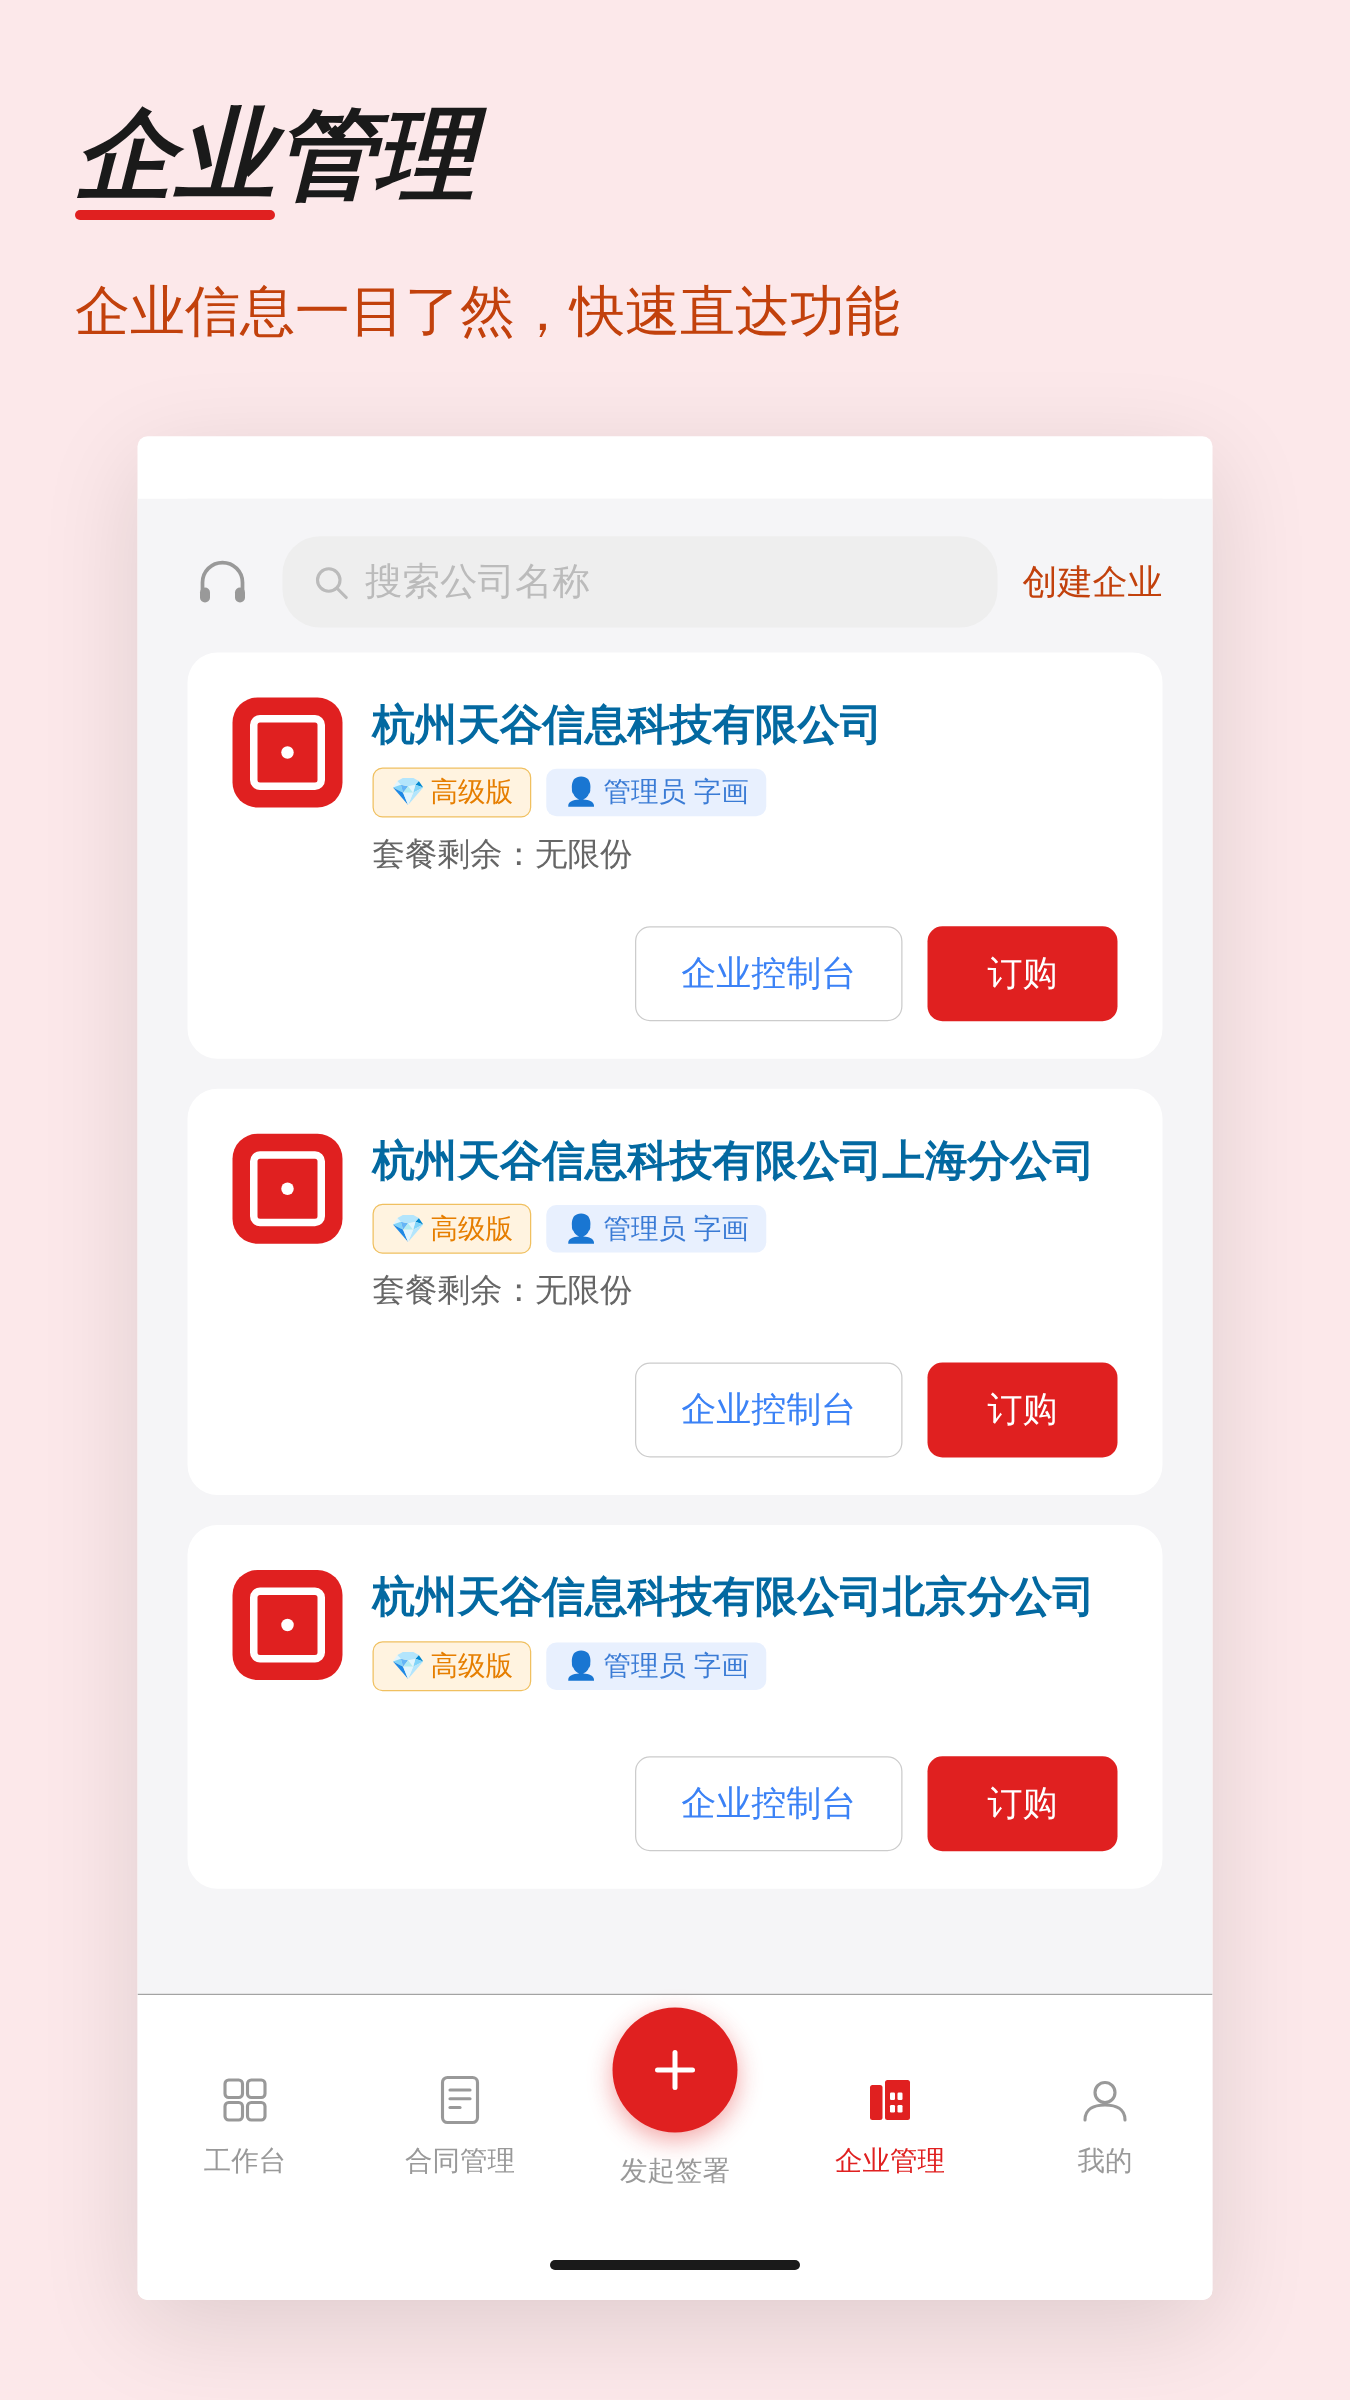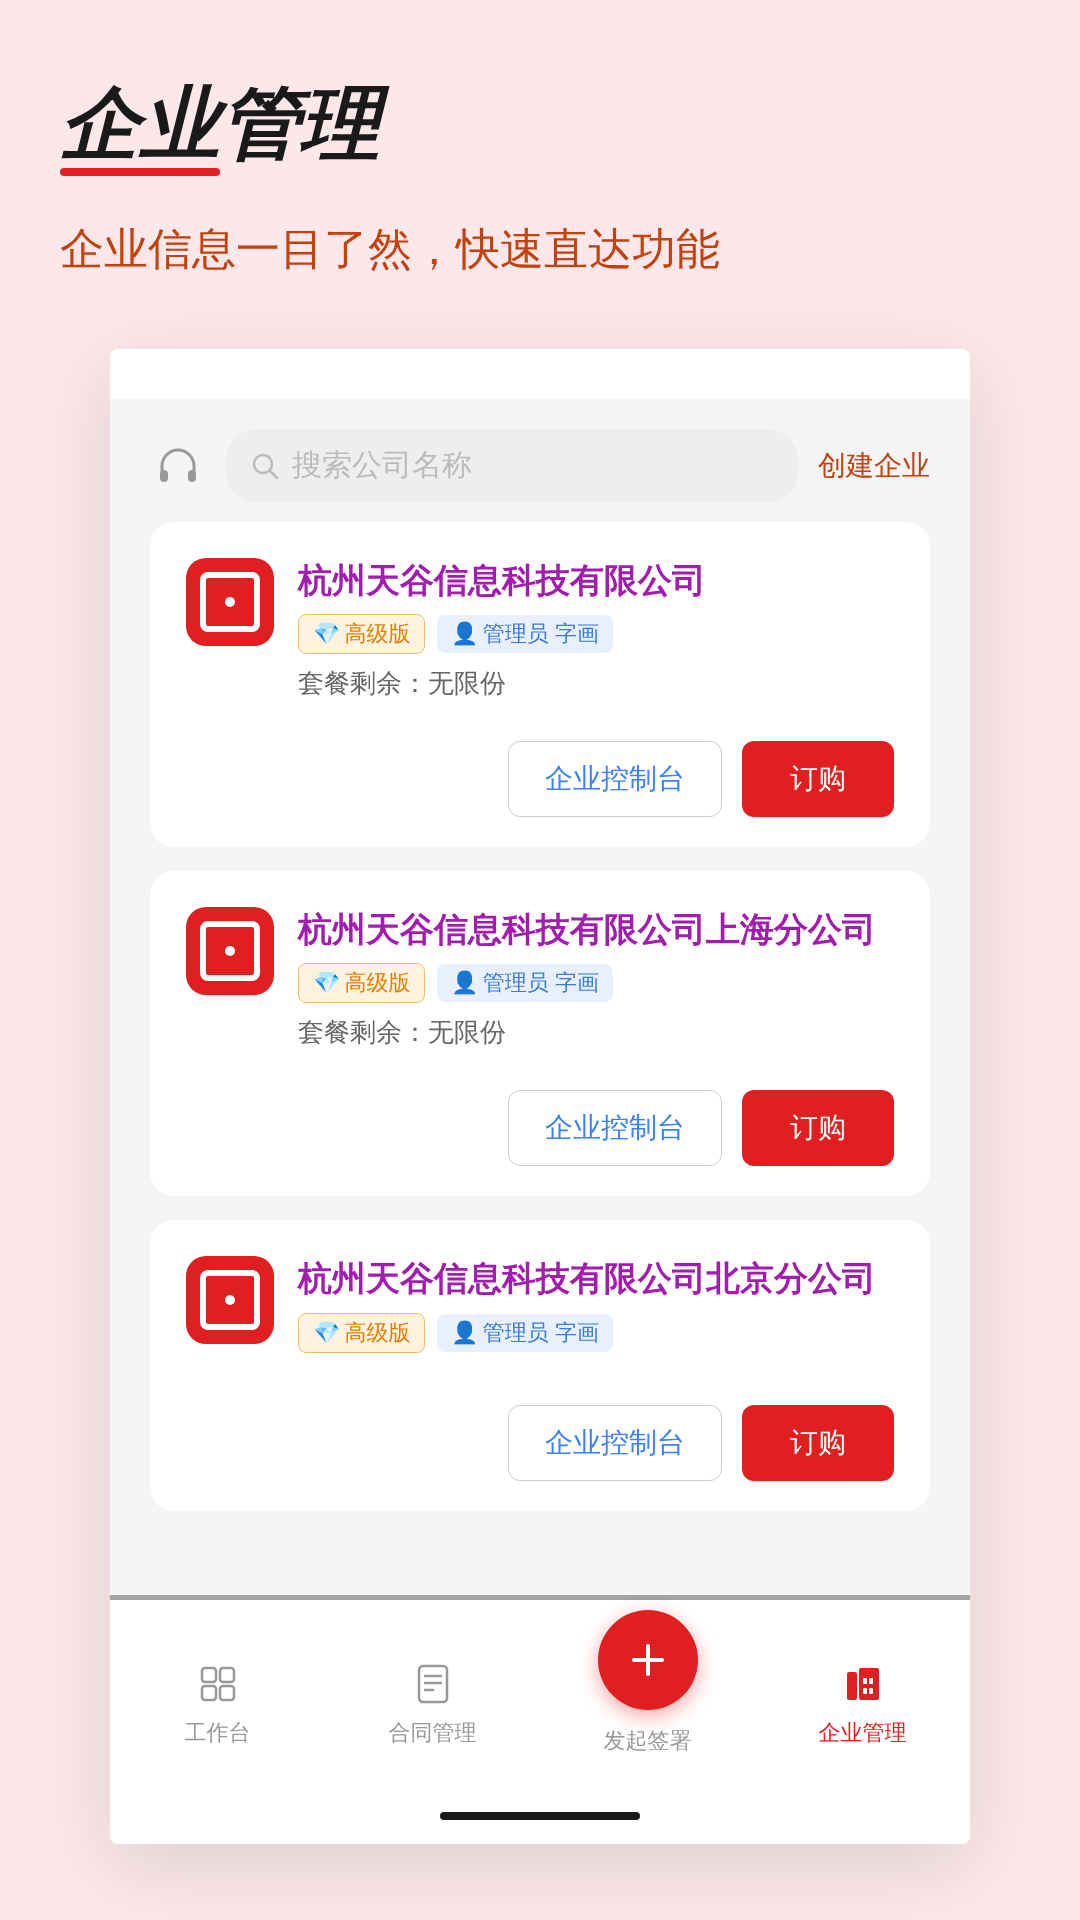--- a/index.html
+++ b/index.html
@@ -158,21 +158,21 @@
       border-radius: 50%;
     }
 
     .company-info {
       flex: 1;
     }
 
     .company-name {
       font-size: 34px;
       font-weight: 700;
-      color: #a21caf;
+      color: #0369a1;
       margin-bottom: 12px;
       line-height: 1.3;
     }
 
     .badges {
       display: flex;
       align-items: center;
       gap: 12px;
       flex-wrap: wrap;
       margin-bottom: 12px;
@@ -236,21 +236,21 @@
       font-weight: 500;
     }
 
     
     .bottom-nav {
       background: #fff;
       display: flex;
       align-items: center;
       justify-content: flex-start;
       padding: 30px 0 20px;
-      border-top: 5px solid #a3a3a3;
+      border-top: 1px solid #a3a3a3;
       position: relative;
     }
 
     .nav-item {
       display: flex;
       flex-direction: column;
       align-items: center;
       gap: 8px;
       flex: 1;
       cursor: pointer;
@@ -481,20 +481,29 @@
           <rect x="18" y="6" width="20" height="32" rx="2" fill="#e02020"></rect>
           <rect x="22" y="16" width="4" height="6" rx="1" fill="white"></rect>
           <rect x="28" y="16" width="4" height="6" rx="1" fill="white"></rect>
           <rect x="22" y="26" width="4" height="6" rx="1" fill="white"></rect>
           <rect x="28" y="26" width="4" height="6" rx="1" fill="white"></rect>
         </svg>
       </div>
       <span class="nav-label">企业管理</span>
     </div>
 
+    <div class="nav-item">
+      <div class="nav-icon">
+        <svg width="44" height="44" viewBox="0 0 44 44" fill="none">
+          <circle cx="22" cy="16" r="8" stroke="#999" stroke-width="2.5"></circle>
+          <path d="M6 38c0-8.837 7.163-12 16-12s16 3.163 16 12" stroke="#999" stroke-width="2.5" stroke-linecap="round"></path>
+        </svg>
+      </div>
+      <span class="nav-label">我的</span>
+    </div>
 
   </div>
 
   <div class="home-indicator">
     <div class="indicator-bar"></div>
   </div>
 
 </div>
 
 </body></html>

